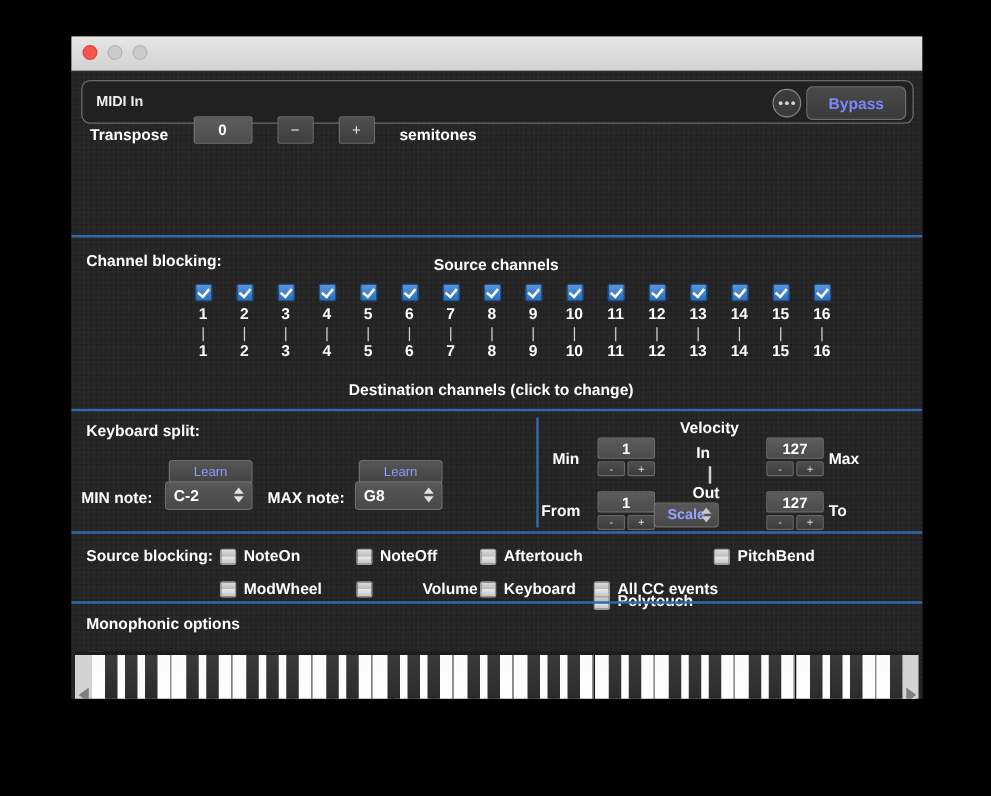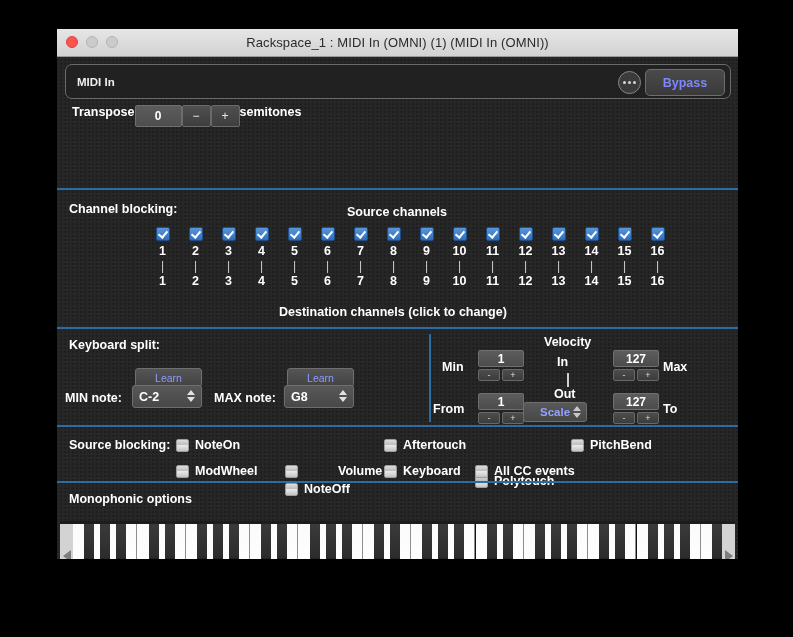--- a/index.html
+++ b/index.html
@@ -126,24 +126,24 @@
   .lbl {
     color: #ffffff;
     font-size: 12.5px;
     font-weight: bold;
     white-space: nowrap;
   }
 
   
   .transpose-row {
     position: absolute;
-    left: 15px; top: 48px;
-    display: flex;
-    align-items: flex-start;
-    gap: 0;
+    left: 15px; top: 36px;
+    display: flex;
+    align-items: flex-end;
+    gap: 20px;
   }
   .value-box {
     background: linear-gradient(to bottom, #5c5c5c, #4e4e4e);
     border: 1px solid #6f6f6f;
     border-radius: 2px;
     color: #ffffff;
     font-size: 12px;
     font-weight: bold;
     display: flex;
     align-items: center;
@@ -305,21 +305,21 @@
     border: 1px solid #686868;
     border-radius: 2px;
     color: #dcdcdc;
     font-size: 9px;
     display: flex; align-items: center; justify-content: center;
     box-sizing: border-box;
   }
   .scale-select {
     position: absolute;
     left: 466px; top: 345px;
-    width: 64px; height: 20px;
+    width: 52px; height: 20px;
     background: linear-gradient(to bottom, #585858, #484848);
     border: 1px solid #6e6e6e;
     border-radius: 3px;
     color: #96a0ff;
     font-size: 11.5px;
     font-weight: bold;
     display: flex;
     align-items: center;
     justify-content: center;
     box-sizing: border-box;
@@ -402,21 +402,20 @@
 <body>
 
 <div id="window">
 
   <div class="titlebar">
     <div class="traffic">
       <div class="dot close"></div>
       <div class="dot min"></div>
       <div class="dot zoom"></div>
     </div>
-    <div class="title-text">Rackspace_1 : MIDI In (OMNI) (1) (MIDI In (OMNI))</div>
   </div>
 
   <div class="plugin-body">
 
     <div class="header-strip">
       <div class="header-name">MIDI In</div>
       <div class="dots-btn">
         <i></i>
           <i></i>
           <i></i>
@@ -611,21 +610,21 @@
     <div class="lbl" style="position:absolute; left:606px; top:345px">To</div>
 
     <div class="divider" style="top:368px"></div>
 
     <div class="lbl evt-title">Source blocking:</div>
     <div id="evt-row1">
         <div class="ckrow" style="left: 119px; top: 381px;">
           <span class="ck-empty"></span>
           <span class="lbl">NoteOn</span>
         </div>
-        <div class="ckrow" style="left: 228px; top: 381px; margin-top: 44px;">
+        <div class="ckrow" style="left: 228px; top: 381px;">
           <span class="ck-empty"></span>
           <span class="lbl">NoteOff</span>
         </div>
         <div class="ckrow" style="left: 327px; top: 381px;">
           <span class="ck-empty"></span>
           <span class="lbl">Aftertouch</span>
         </div>
         <div class="ckrow" style="left: 418px; top: 381px; margin-top: 36px;">
           <span class="ck-empty"></span>
           <span class="lbl">Polytouch</span>

